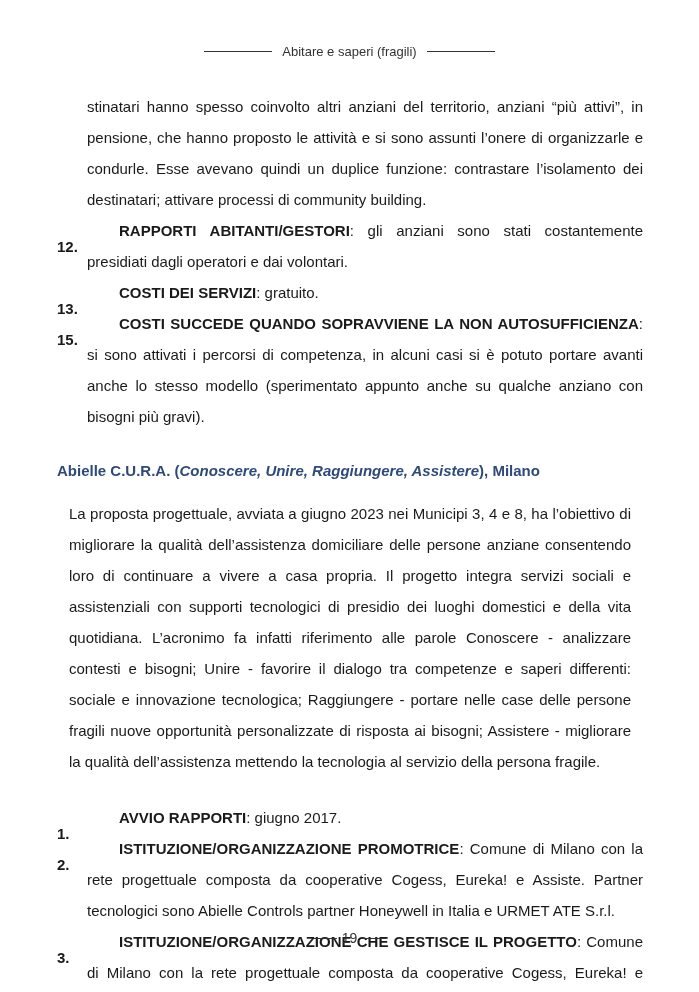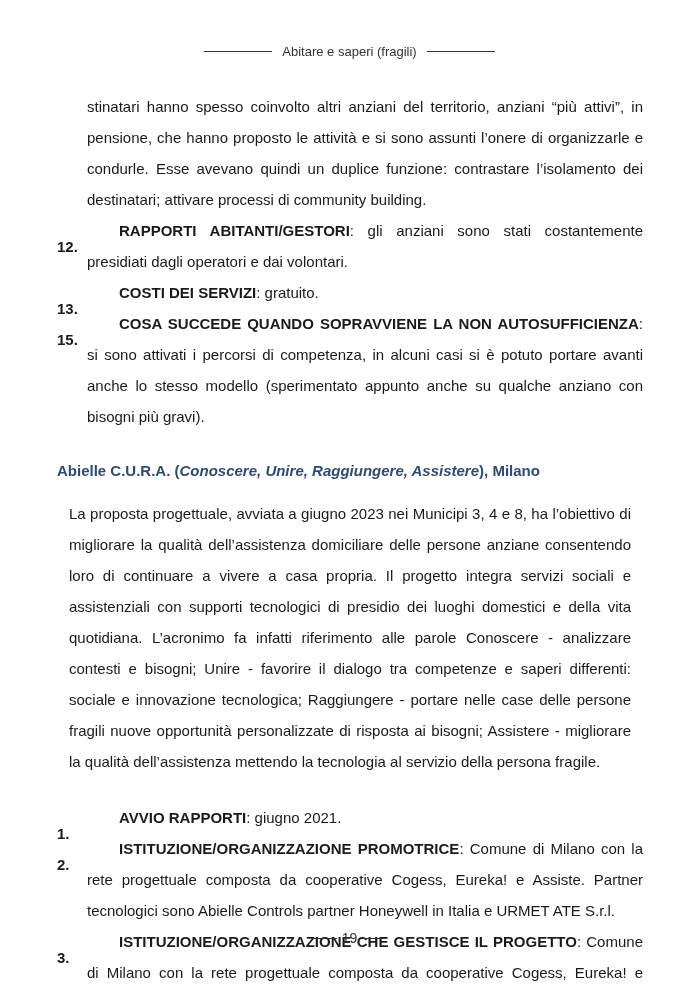--- a/index.html
+++ b/index.html
@@ -57,31 +57,31 @@
     <li>
       <span class="num">12.</span>
       <span class="term">RAPPORTI ABITANTI/GESTORI</span><span>: gli anziani sono stati costantemente presidiati dagli operatori e dai volontari.</span>
     </li>
     <li>
       <span class="num">13.</span>
       <span class="term">COSTI DEI SERVIZI</span><span>: gratuito.</span>
     </li>
     <li>
       <span class="num">15.</span>
-      <span class="term">COSA SUCCEDE QUANDO SOPRAVVIENE LA NON AUTOSUFFICIENZA</span><span>: si sono attivati i percorsi di competenza, in alcuni casi si è potuto portare avanti anche lo stesso modello (sperimentato appunto anche su qualche anziano con bisogni più gravi).</span>
+      <span class="term">COSTI SUCCEDE QUANDO SOPRAVVIENE LA NON AUTOSUFFICIENZA</span><span>: si sono attivati i percorsi di competenza, in alcuni casi si è potuto portare avanti anche lo stesso modello (sperimentato appunto anche su qualche anziano con bisogni più gravi).</span>
     </li>
   </ol>
 
   <div class="section-title"><span>Abielle C.U.R.A. (</span><i>Conoscere, Unire, Raggiungere, Assistere</i><span>), Milano</span></div>
   <p class="intro">La proposta progettuale, avviata a giugno 2023 nei Municipi 3, 4 e 8, ha l’obiettivo di migliorare la qualità dell’assistenza domiciliare delle persone anziane consentendo loro di continuare a vivere a casa propria. Il progetto integra servizi sociali e assistenziali con supporti tecnologici di presidio dei luoghi domestici e della vita quotidiana. L’acronimo fa infatti riferimento alle parole Conoscere - analizzare contesti e bisogni; Unire - favorire il dialogo tra competenze e saperi differenti: sociale e innovazione tecnologica; Raggiungere - portare nelle case delle persone fragili nuove opportunità personalizzate di risposta ai bisogni; Assistere - migliorare la qualità dell’assistenza mettendo la tecnologia al servizio della persona fragile.</p>
 
   <ol class="items second">
     <li>
       <span class="num">1.</span>
-      <span class="term">AVVIO RAPPORTI</span><span>: giugno 2021.</span>
+      <span class="term">AVVIO RAPPORTI</span><span>: giugno 2017.</span>
     </li>
     <li>
       <span class="num">2.</span>
       <span class="term">ISTITUZIONE/ORGANIZZAZIONE PROMOTRICE</span><span>: Comune di Milano con la rete progettuale composta da cooperative Cogess, Eureka! e Assiste. Partner tecnologici sono Abielle Controls partner Honeywell in Italia e URMET ATE S.r.l.</span>
     </li>
     <li>
       <span class="num">3.</span>
       <span class="term">ISTITUZIONE/ORGANIZZAZIONE CHE GESTISCE IL PROGETTO</span><span>: Comune di Milano con la rete progettuale composta da cooperative Cogess, Eureka! e Assiste. Partner tecnologici sono Abielle Controls partner Honeywell in Italia e URMET ATE S.r.l.</span>
     </li>
   </ol>

